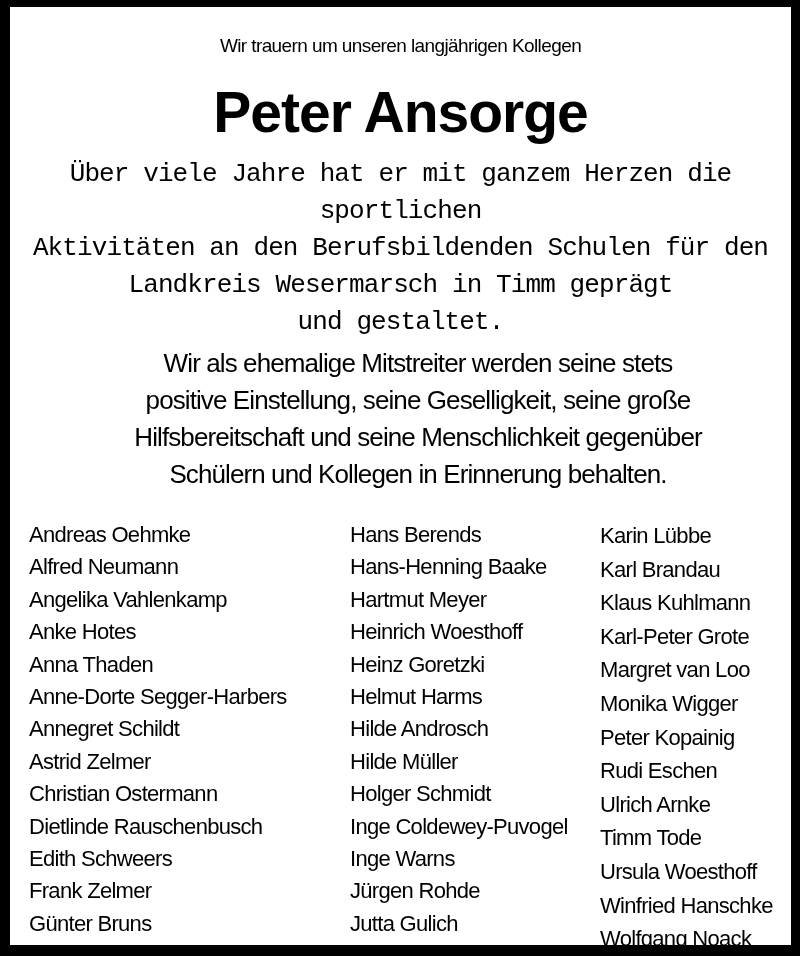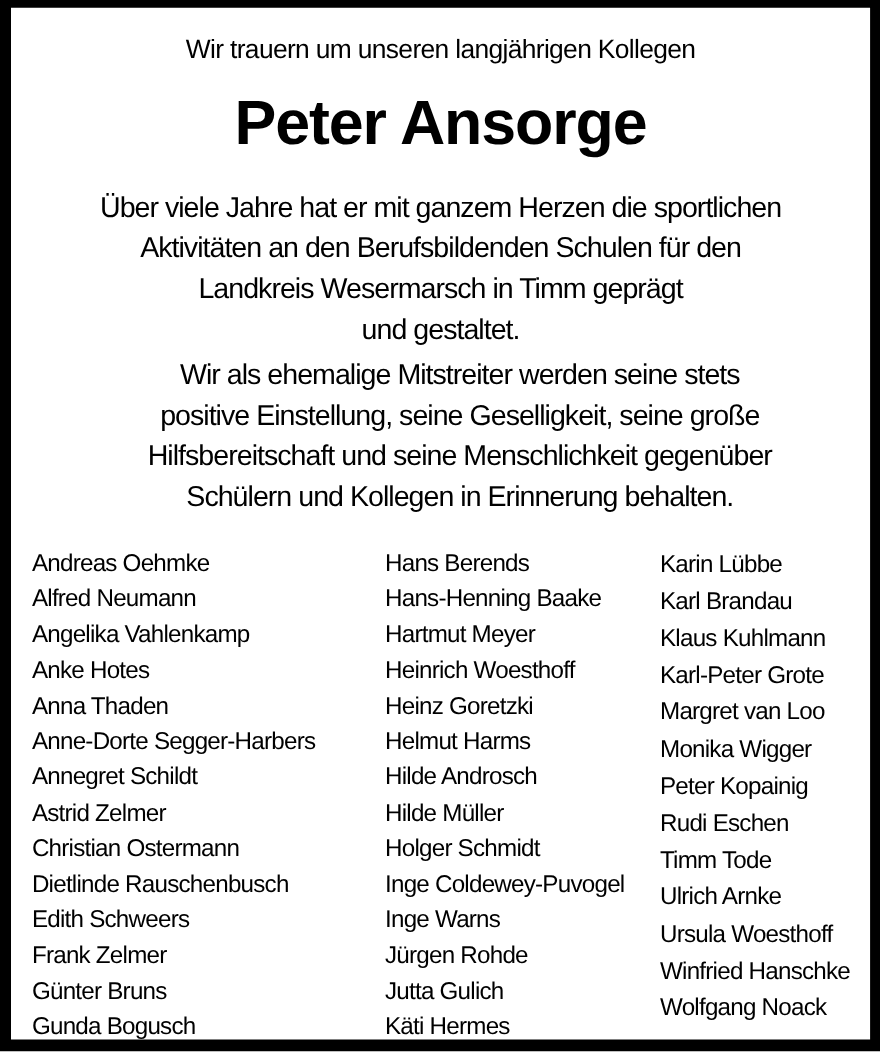--- a/index.html
+++ b/index.html
@@ -16,41 +16,41 @@
     border-style: solid;
     border-color: #000000;
     border-width: 7px 9px 11px 10px;
     font-family: "Liberation Sans", "DejaVu Sans", sans-serif;
     color: #000000;
     overflow: hidden;
   }
   .intro {
     margin-top: 25px;
     text-align: center;
-    font-size: 24px;
+    font-size: 19px;
     line-height: 28px;
     letter-spacing: -0.6px;
   }
   .deceased-name {
     margin-top: 22px;
     text-align: center;
     font-size: 57px;
     line-height: 60px;
     font-weight: bold;
     letter-spacing: -1px;
   }
   .para {
     text-align: center;
     font-size: 26px;
     letter-spacing: -0.9px;
   }
   .para .para-line {
     line-height: 37px;
   }
-  .para-1 { margin-top: 28px; }
+  .para-1 { margin-top: 14px; font-family: Liberation Mono, monospace; }
   .para-2 { margin-top: 4px; padding-left: 35px; }
   .names {
     display: flex;
     margin-top: 26px;
     padding-left: 19px;
     padding-right: 10px;
     box-sizing: border-box;
   }
   .name-col {
     font-size: 22px;
@@ -124,21 +124,21 @@
       </div>
     <div class="name-col col-3">
         <div class="name">Karin Lübbe</div>
         <div class="name">Karl Brandau</div>
         <div class="name">Klaus Kuhlmann</div>
         <div class="name">Karl-Peter Grote</div>
         <div class="name">Margret van Loo</div>
         <div class="name">Monika Wigger</div>
         <div class="name">Peter Kopainig</div>
         <div class="name">Rudi Eschen</div>
+        <div class="name">Ulrich Arnke</div>
         <div class="name">Timm Tode</div>
-        <div class="name">Ulrich Arnke</div>
         <div class="name">Ursula Woesthoff</div>
         <div class="name">Winfried Hanschke</div>
         <div class="name">Wolfgang Noack</div>
       </div>
   </div>
 
 </div>
 
 </body></html>

